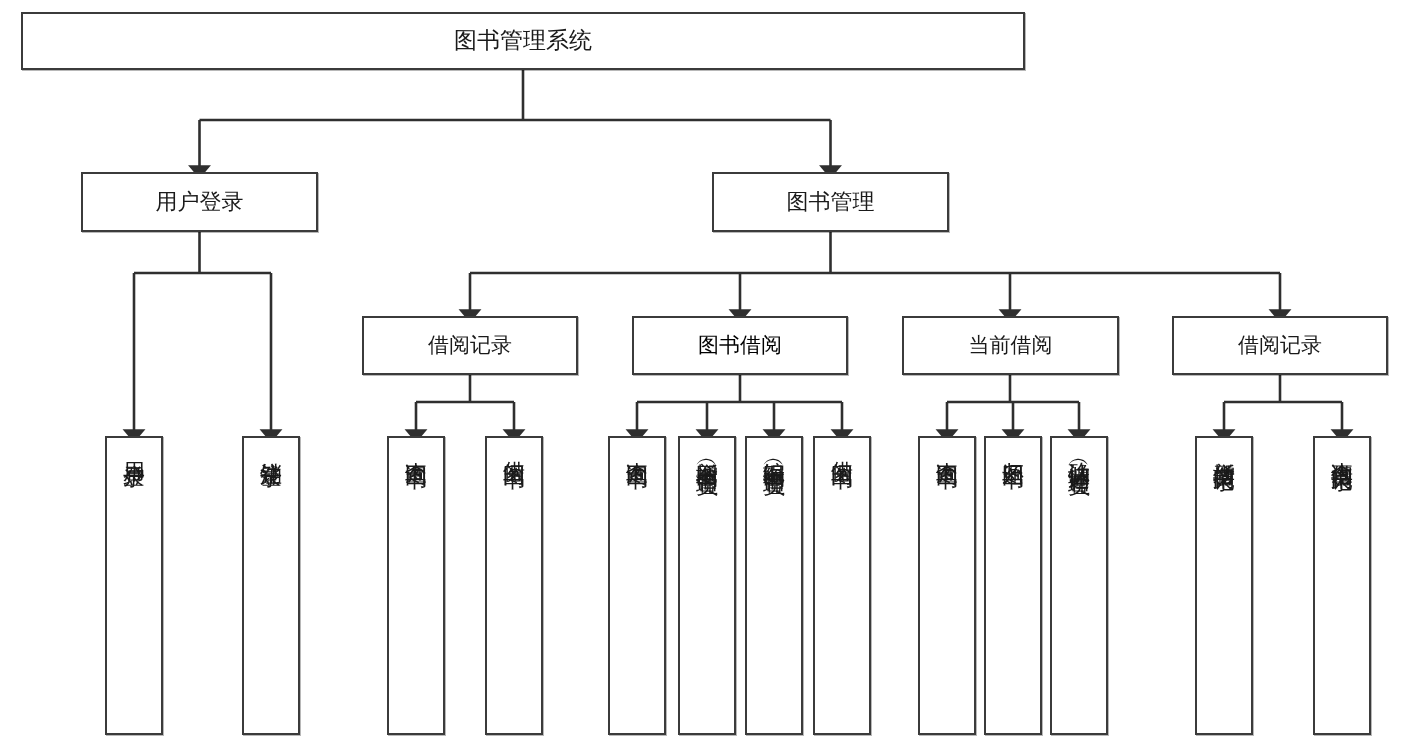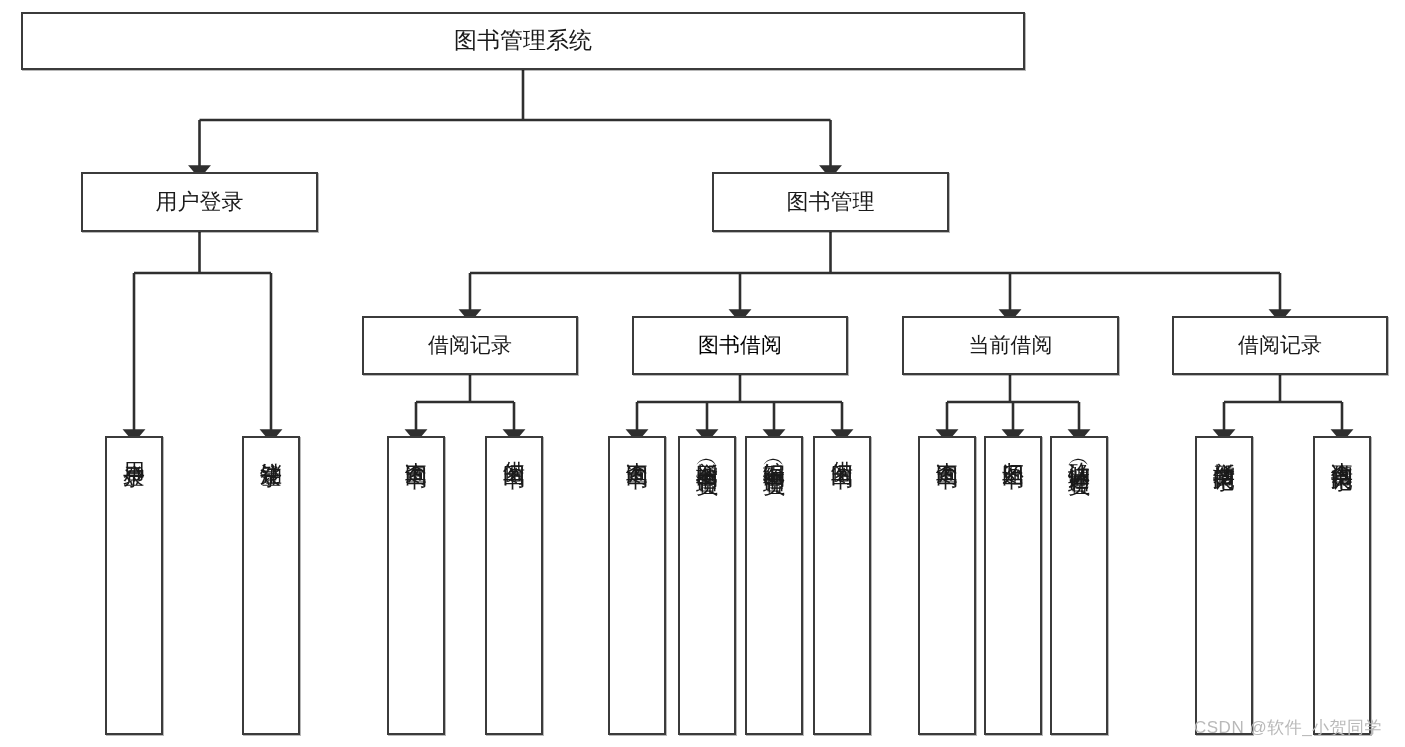--- a/index.html
+++ b/index.html
@@ -166,14 +166,13 @@
       <div class="node-box node-leaf" style="left: 1050px; top: 436px; width: 58px; height: 299px; border-color: rgb(59, 59, 59); background: rgb(255, 255, 255); color: rgb(26, 26, 26);">
         <span class="node-label">确认归还（管理员）</span>
       </div>
       <div class="node-box node-leaf" style="left: 1195px; top: 436px; width: 58px; height: 299px; border-color: rgb(59, 59, 59); background: rgb(255, 255, 255); color: rgb(26, 26, 26);">
         <span class="node-label">新增借阅记录</span>
       </div>
       <div class="node-box node-leaf" style="left: 1313px; top: 436px; width: 58px; height: 299px; border-color: rgb(59, 59, 59); background: rgb(255, 255, 255); color: rgb(26, 26, 26);">
         <span class="node-label">查询借阅记录</span>
       </div>
     </div>
-  <div id="watermark" style="left: 1194px; top: 716px; color: rgb(185, 185, 185);">CSDN @软件_小贺同学</div>
 </div>
 
 </body></html>

